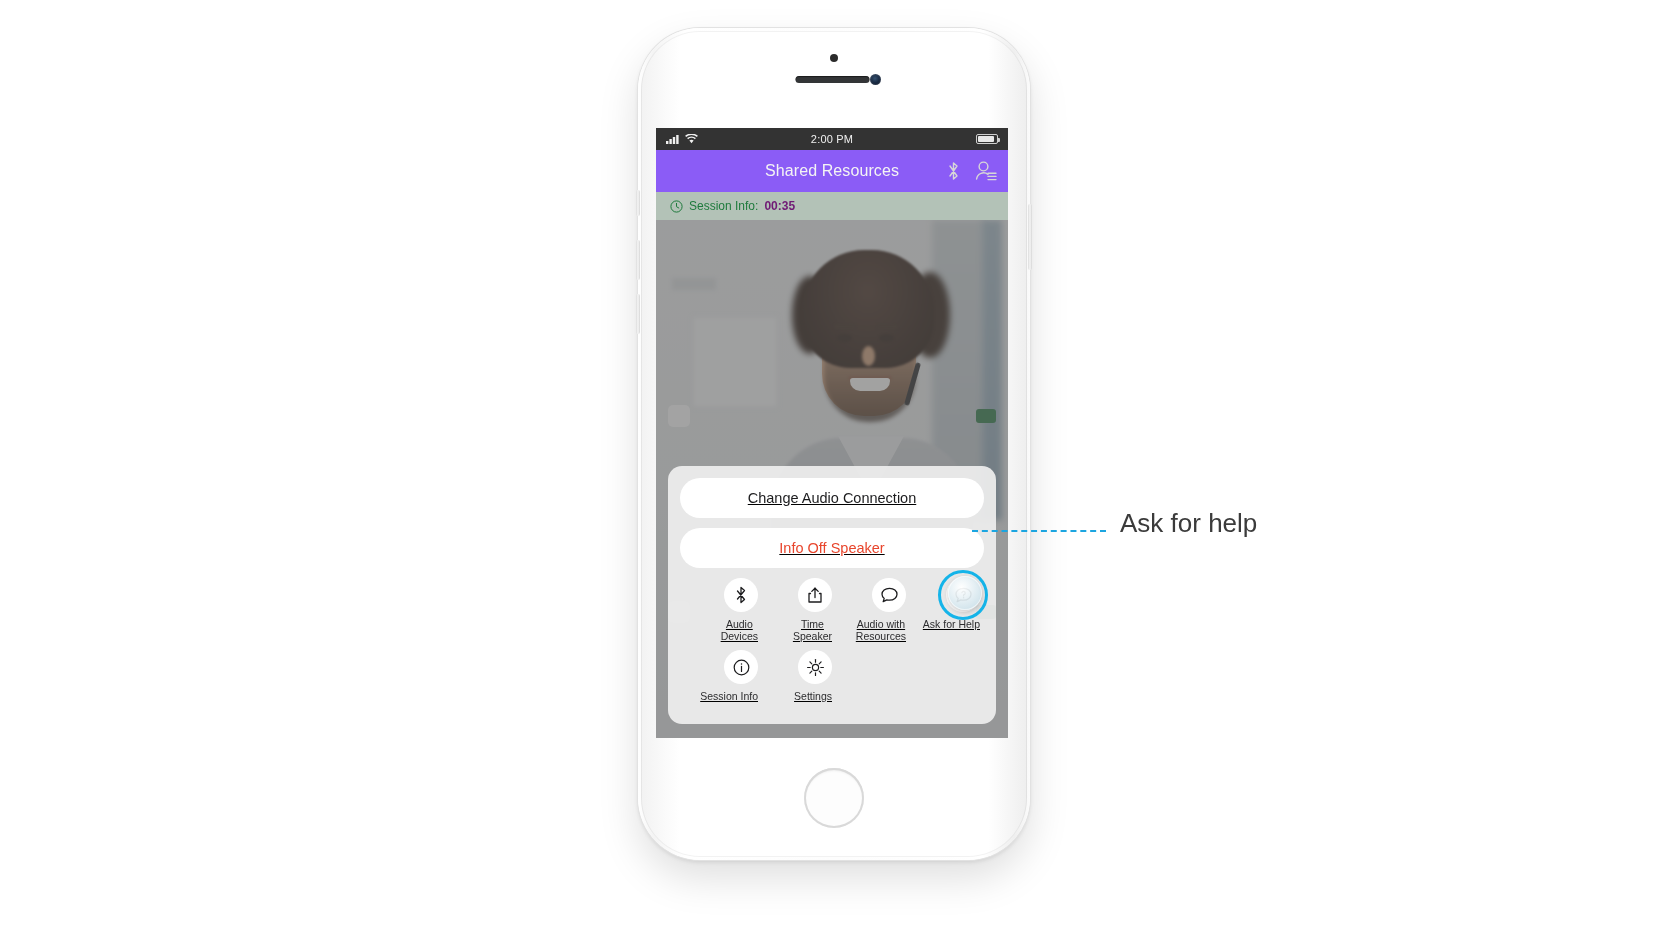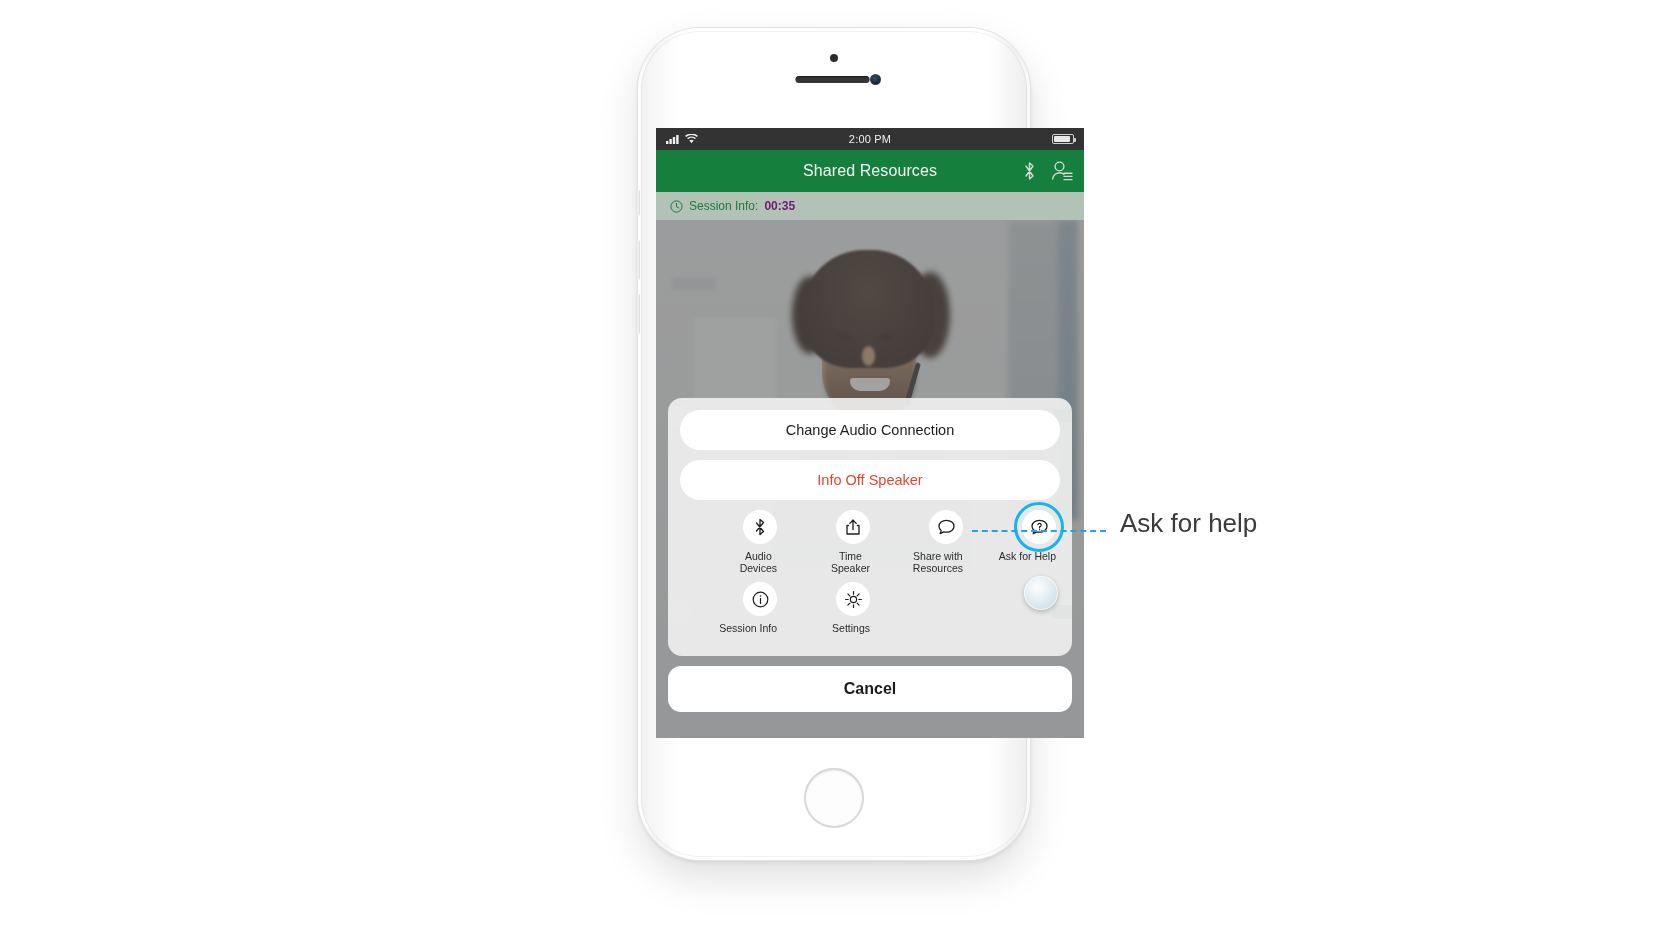--- a/index.html
+++ b/index.html
@@ -61,21 +61,21 @@
     background:#fdfdfd;
     box-shadow:
       inset 0 0 0 2px #d9d9d9,
       inset 0 2px 3px rgba(0,0,0,.12),
       0 1px 1px rgba(255,255,255,.8);
   }
 
   
   .screen{
     position:absolute; left:18px; top:100px;
-    width:428px; height:610px;
+    width:352px; height:610px;
     overflow:hidden;
     background:#1f1f1f;
   }
 
   
   .status-bar{
     position:relative; height:22px; background:#333333;
     display:flex; align-items:center; padding:0 10px;
     color:#f2f2f2; font-size:11px;
   }
@@ -90,21 +90,21 @@
     position:relative; background:transparent;
   }
   .battery::after{
     content:""; position:absolute; right:-3px; top:3px;
     width:2px; height:4px; background:#cfcfcf; border-radius:0 1px 1px 0;
   }
   .battery i{ position:absolute; left:1px; top:1px; bottom:1px; width:16px; background:#e8e8e8; border-radius:1px; display:block;}
 
   
   .nav-bar{
-    position:relative; height:42px; background:#15803d;
+    position:relative; height:42px; background:#8b5cf6;
     display:flex; align-items:center; padding:0 10px;
   }
   .nav-title{
     position:absolute; left:0; right:0; text-align:center;
     color:#f4f4f4; font-size:16px; font-weight:400; letter-spacing:.1px;
   }
   .nav-actions{ margin-left:auto; display:flex; align-items:center; gap:14px; z-index:2; }
 
   
   .session-bar{
@@ -204,21 +204,21 @@
     padding:0 12px; color:#2b2b2b; font-size:12px;
   }
   .bg-pill{ width:22px; height:22px; border-radius:5px; background:rgba(255,255,255,.85); }
   .bg-chip{ width:20px; height:14px; border-radius:3px; background:#2f7d4a; }
 
   
   .dim{ position:absolute; inset:0; background:rgba(90,90,90,.55); }
 
   
   .sheet-wrap{
-    position:absolute; left:0; right:0; bottom:16px; padding:0 12px 10px;
+    position:absolute; left:0; right:0; bottom:4px; padding:0 12px 10px;text-decoration:underline;
   }
   .sheet-card{
     background:rgba(238,238,238,.93);
     border-radius:14px;
     padding:12px 12px 14px;
   }
   .sheet-btn{
     height:40px; border-radius:20px; background:#ffffff;
     display:flex; align-items:center; justify-content:center;
     font-size:14.5px; color:#1c1c1e; margin-bottom:10px;
@@ -416,21 +416,21 @@
 
             <div class="grid-item">
               <div class="grid-circle">
                 <svg width="19" height="18" viewBox="0 0 19 18">
                   <path d="M9.5 2.4 C13.9 2.4 17 5 17 8.3 C17 11.6 13.9 14.2 9.5 14.2
                            C8.5 14.2 7.6 14.1 6.8 13.9 L3.2 15.6 L4.2 12.4
                            C2.8 11.3 2 9.9 2 8.3 C2 5 5.1 2.4 9.5 2.4 Z" stroke="#1c1c1e" stroke-width="1.3" fill="none" stroke-linejoin="round"></path>
                 </svg>
               </div>
               <div class="grid-label">
-                <span>Share with</span><br><span>Resources</span>
+                <span>Audio with</span><br><span>Resources</span>
               </div>
             </div>
 
             <div class="grid-item">
               <div class="grid-circle">
                 <svg width="19" height="18" viewBox="0 0 19 18">
                   <path d="M9.5 2.4 C13.9 2.4 17 5 17 8.3 C17 11.6 13.9 14.2 9.5 14.2
                            C8.5 14.2 7.6 14.1 6.8 13.9 L3.2 15.6 L4.2 12.4
                            C2.8 11.3 2 9.9 2 8.3 C2 5 5.1 2.4 9.5 2.4 Z" stroke="#1c1c1e" stroke-width="1.3" fill="none" stroke-linejoin="round"></path>
                   <path d="M7.9 6.6 A1.7 1.7 0 1 1 9.6 8.8 L9.6 9.9" stroke="#1c1c1e" stroke-width="1.2" fill="none" stroke-linecap="round"></path>
@@ -473,21 +473,20 @@
                 </svg>
               </div>
               <div class="grid-label">
                 <span>Settings</span>
               </div>
             </div>
 
           </div>
         </div>
 
-        <div class="cancel-btn">Cancel</div>
       </div>
 
       <div class="touch-dot"></div>
     </div>
 
     <div class="home-button"></div>
   </div>
 
   <div class="callout-line"></div>
   <div class="callout-text">Ask for help</div>

